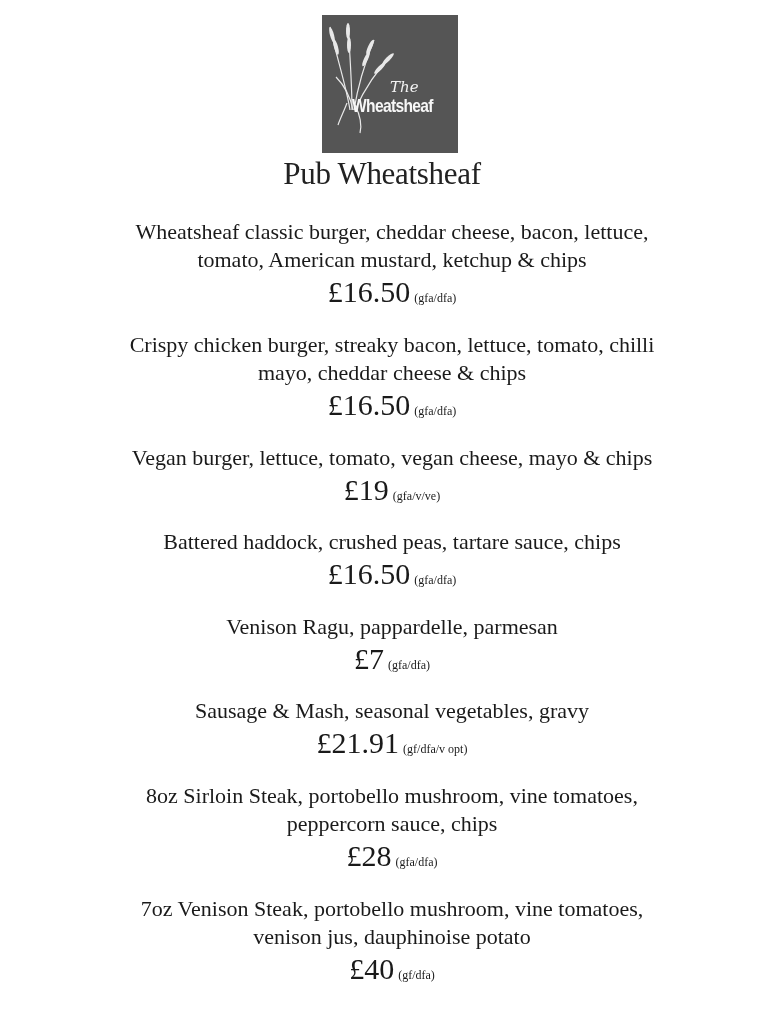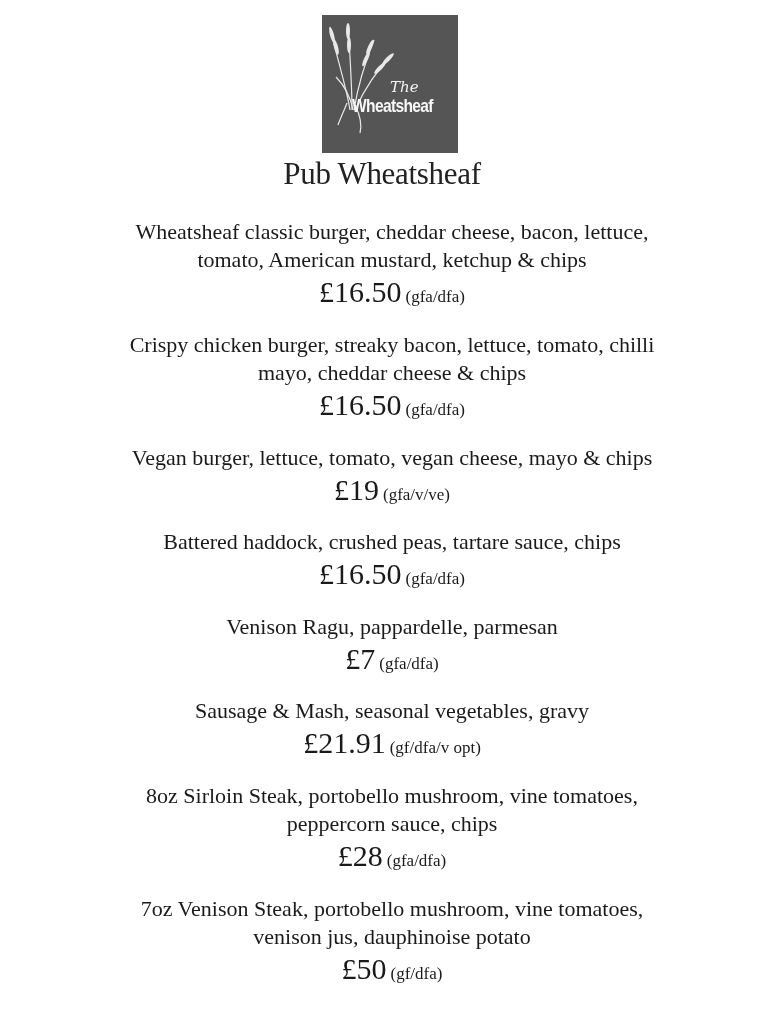--- a/index.html
+++ b/index.html
@@ -14,21 +14,21 @@
                 font-family: "Liberation Sans", sans-serif; font-size: 19px; font-weight: bold;
                 letter-spacing: -0.8px; transform: scaleX(0.82); transform-origin: left top; }
   .logo .place { position: absolute; left: 18px; top: 109px; color: #f2f2f2;
                  font-family: "DejaVu Serif", serif; font-style: italic; font-size: 12px; letter-spacing: 0.2px; margin-top: 39px; }
   .title { position: absolute; left: 0; width: 764px; top: 156px; text-align: center;
            font-size: 31px; color: #222; letter-spacing: -0.3px; }
   .item { position: absolute; left: 0; width: 784px; text-align: center; }
   .desc { font-size: 22px; line-height: 28px; color: #1a1a1a; }
   .price-line { font-size: 22px; line-height: 28px; margin-top: 4px; }
   .price { font-size: 30px; }
-  .tags { font-size: 17px; margin-left: 4px; }
+  .tags { font-size: 12px; margin-left: 4px; }
 </style>
 </head>
 <body>
 
 <div class="logo">
   <svg width="136" height="138" viewBox="0 0 136 138">
     <g stroke="#e8e8e8" stroke-width="1.2" fill="none">
       <path d="M28 95 C24 70 14 40 8 12"></path>
       <path d="M30 95 C30 70 28 40 26 10"></path>
       <path d="M32 95 C36 70 44 45 52 25"></path>
@@ -89,14 +89,14 @@
 
 <div class="item" style="top:782px">
   <div class="desc">8oz Sirloin Steak, portobello mushroom, vine tomatoes,</div>
   <div class="desc">peppercorn sauce, chips</div>
   <div class="price-line"><span class="price">£28</span><span class="tags">(gfa/dfa)</span></div>
 </div>
 
 <div class="item" style="top:895px">
   <div class="desc">7oz Venison Steak, portobello mushroom, vine tomatoes,</div>
   <div class="desc">venison jus, dauphinoise potato</div>
-  <div class="price-line"><span class="price">£50</span><span class="tags">(gf/dfa)</span></div>
+  <div class="price-line"><span class="price">£40</span><span class="tags">(gf/dfa)</span></div>
 </div>
 
 </body></html>

